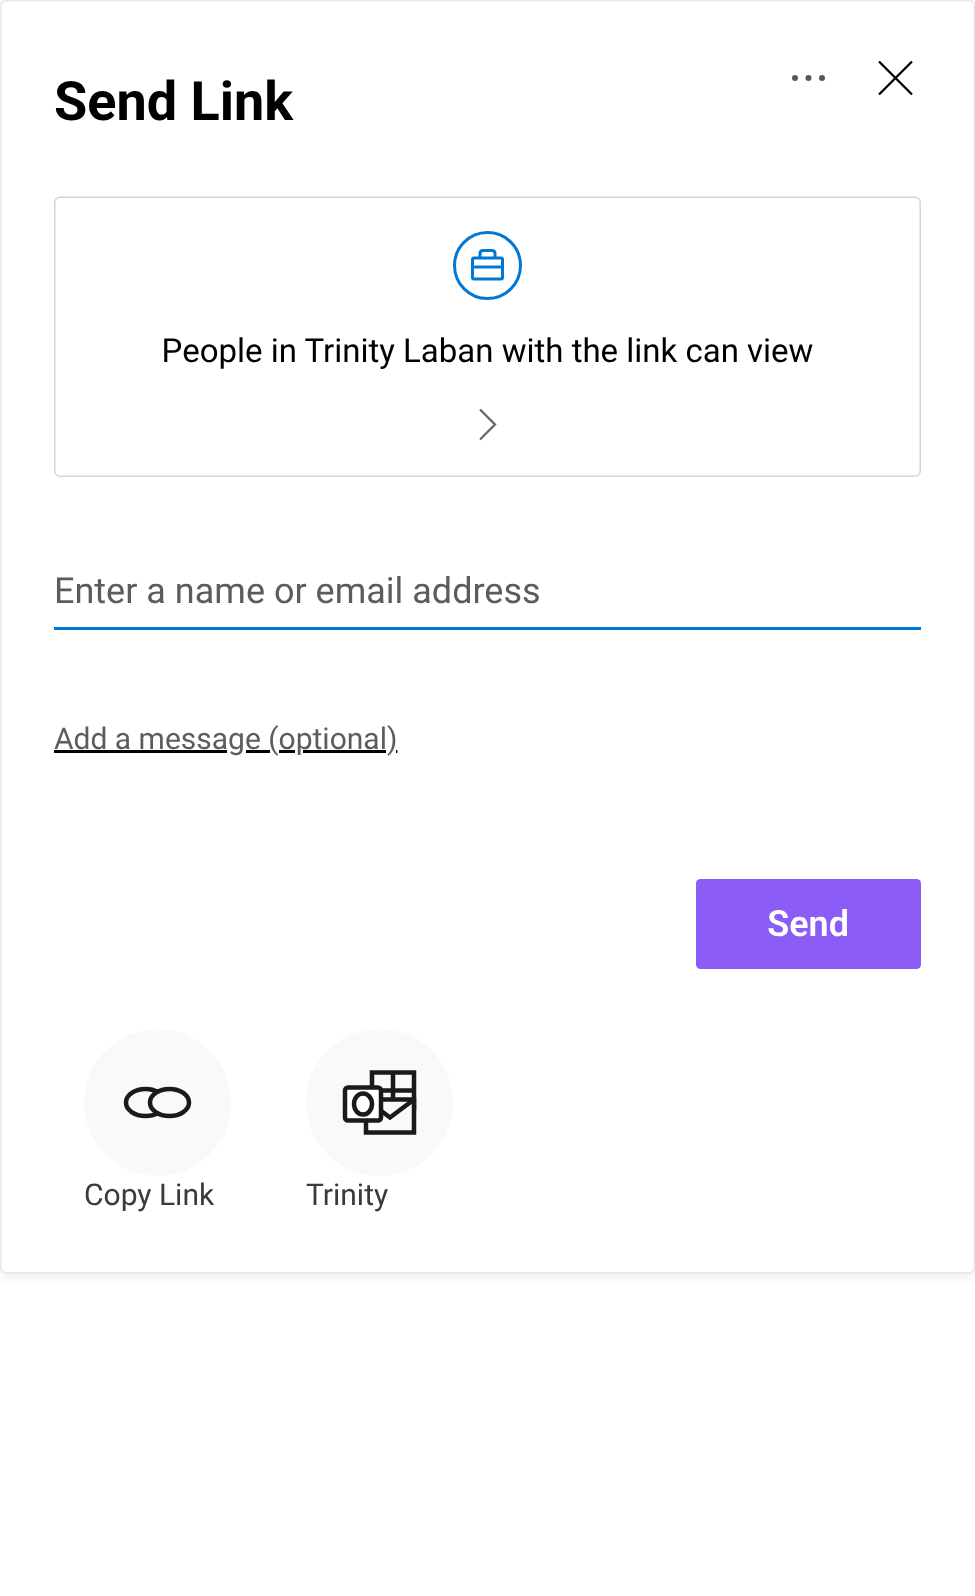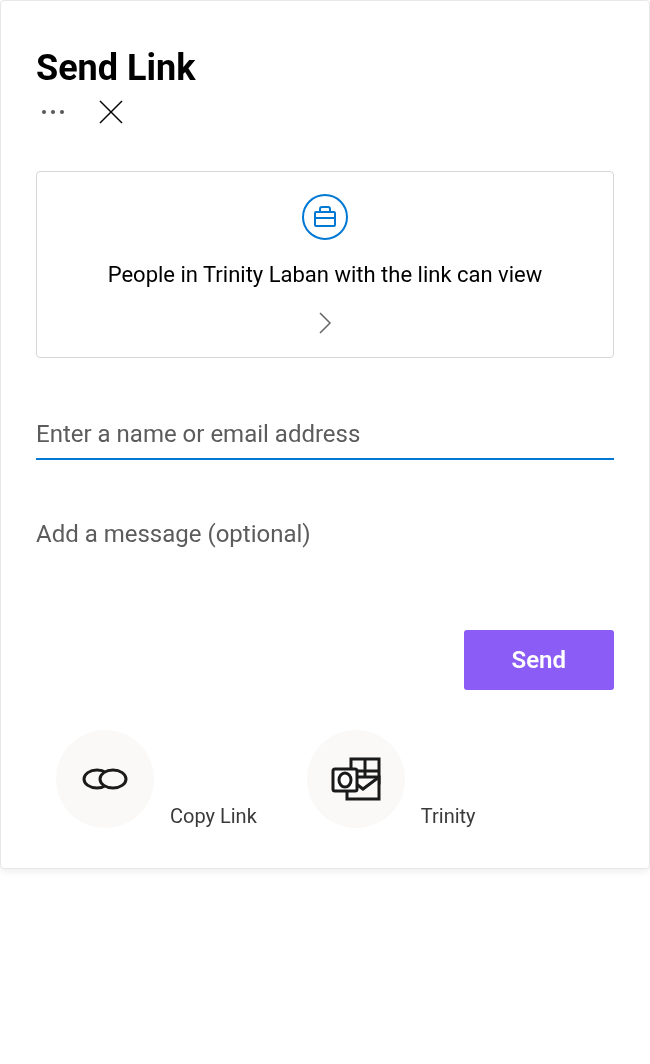--- a/index.html
+++ b/index.html
@@ -22,21 +22,20 @@
       box-shadow: 0 2px 8px rgba(0,0,0,0.08);
       padding: 28px 35px 40px 35px;
       position: relative;
       margin: 0;
     }
     
     .header-row {
       display: flex;
       justify-content: space-between;
       align-items: flex-start;
-      flex-direction: column;
     }
     
     .title {
       font-size: 36px;
       font-weight: 700;
       color: #000000;
       margin-top: 18px;
     }
     
     .header-actions {
@@ -116,27 +115,28 @@
       color: #4d7c0f;
     }
     
     .recipients-input::placeholder {
       color: #5c5c5c;
     }
     
     .message-input {
       width: 100%;
       border: none;
-      font-size: 24px;
+      font-size: 20px;
       padding: 10px 0;
       margin-top: 50px;
       outline: none;
       font-family: inherit;
       resize: none;
       color: #000;
+      text-decoration: underline;
     }
     
     .message-input::placeholder {
       color: #5c5c5c;
     }
     
     .send-row {
       display: flex;
       justify-content: flex-end;
       margin-top: 68px;
@@ -156,22 +156,22 @@
     
     .share-options {
       display: flex;
       gap: 50px;
       margin-top: 40px;
       margin-left: 20px;
     }
     
     .share-option {
       display: flex;
-      align-items: flex-end;
-      gap: 16px;
+      flex-direction: column;
+      align-items: flex-start;
       cursor: pointer;
       background: none;
       border: none;
       font-family: inherit;
     }
     
     .share-icon-circle {
       width: 98px;
       height: 98px;
       border-radius: 50%;

